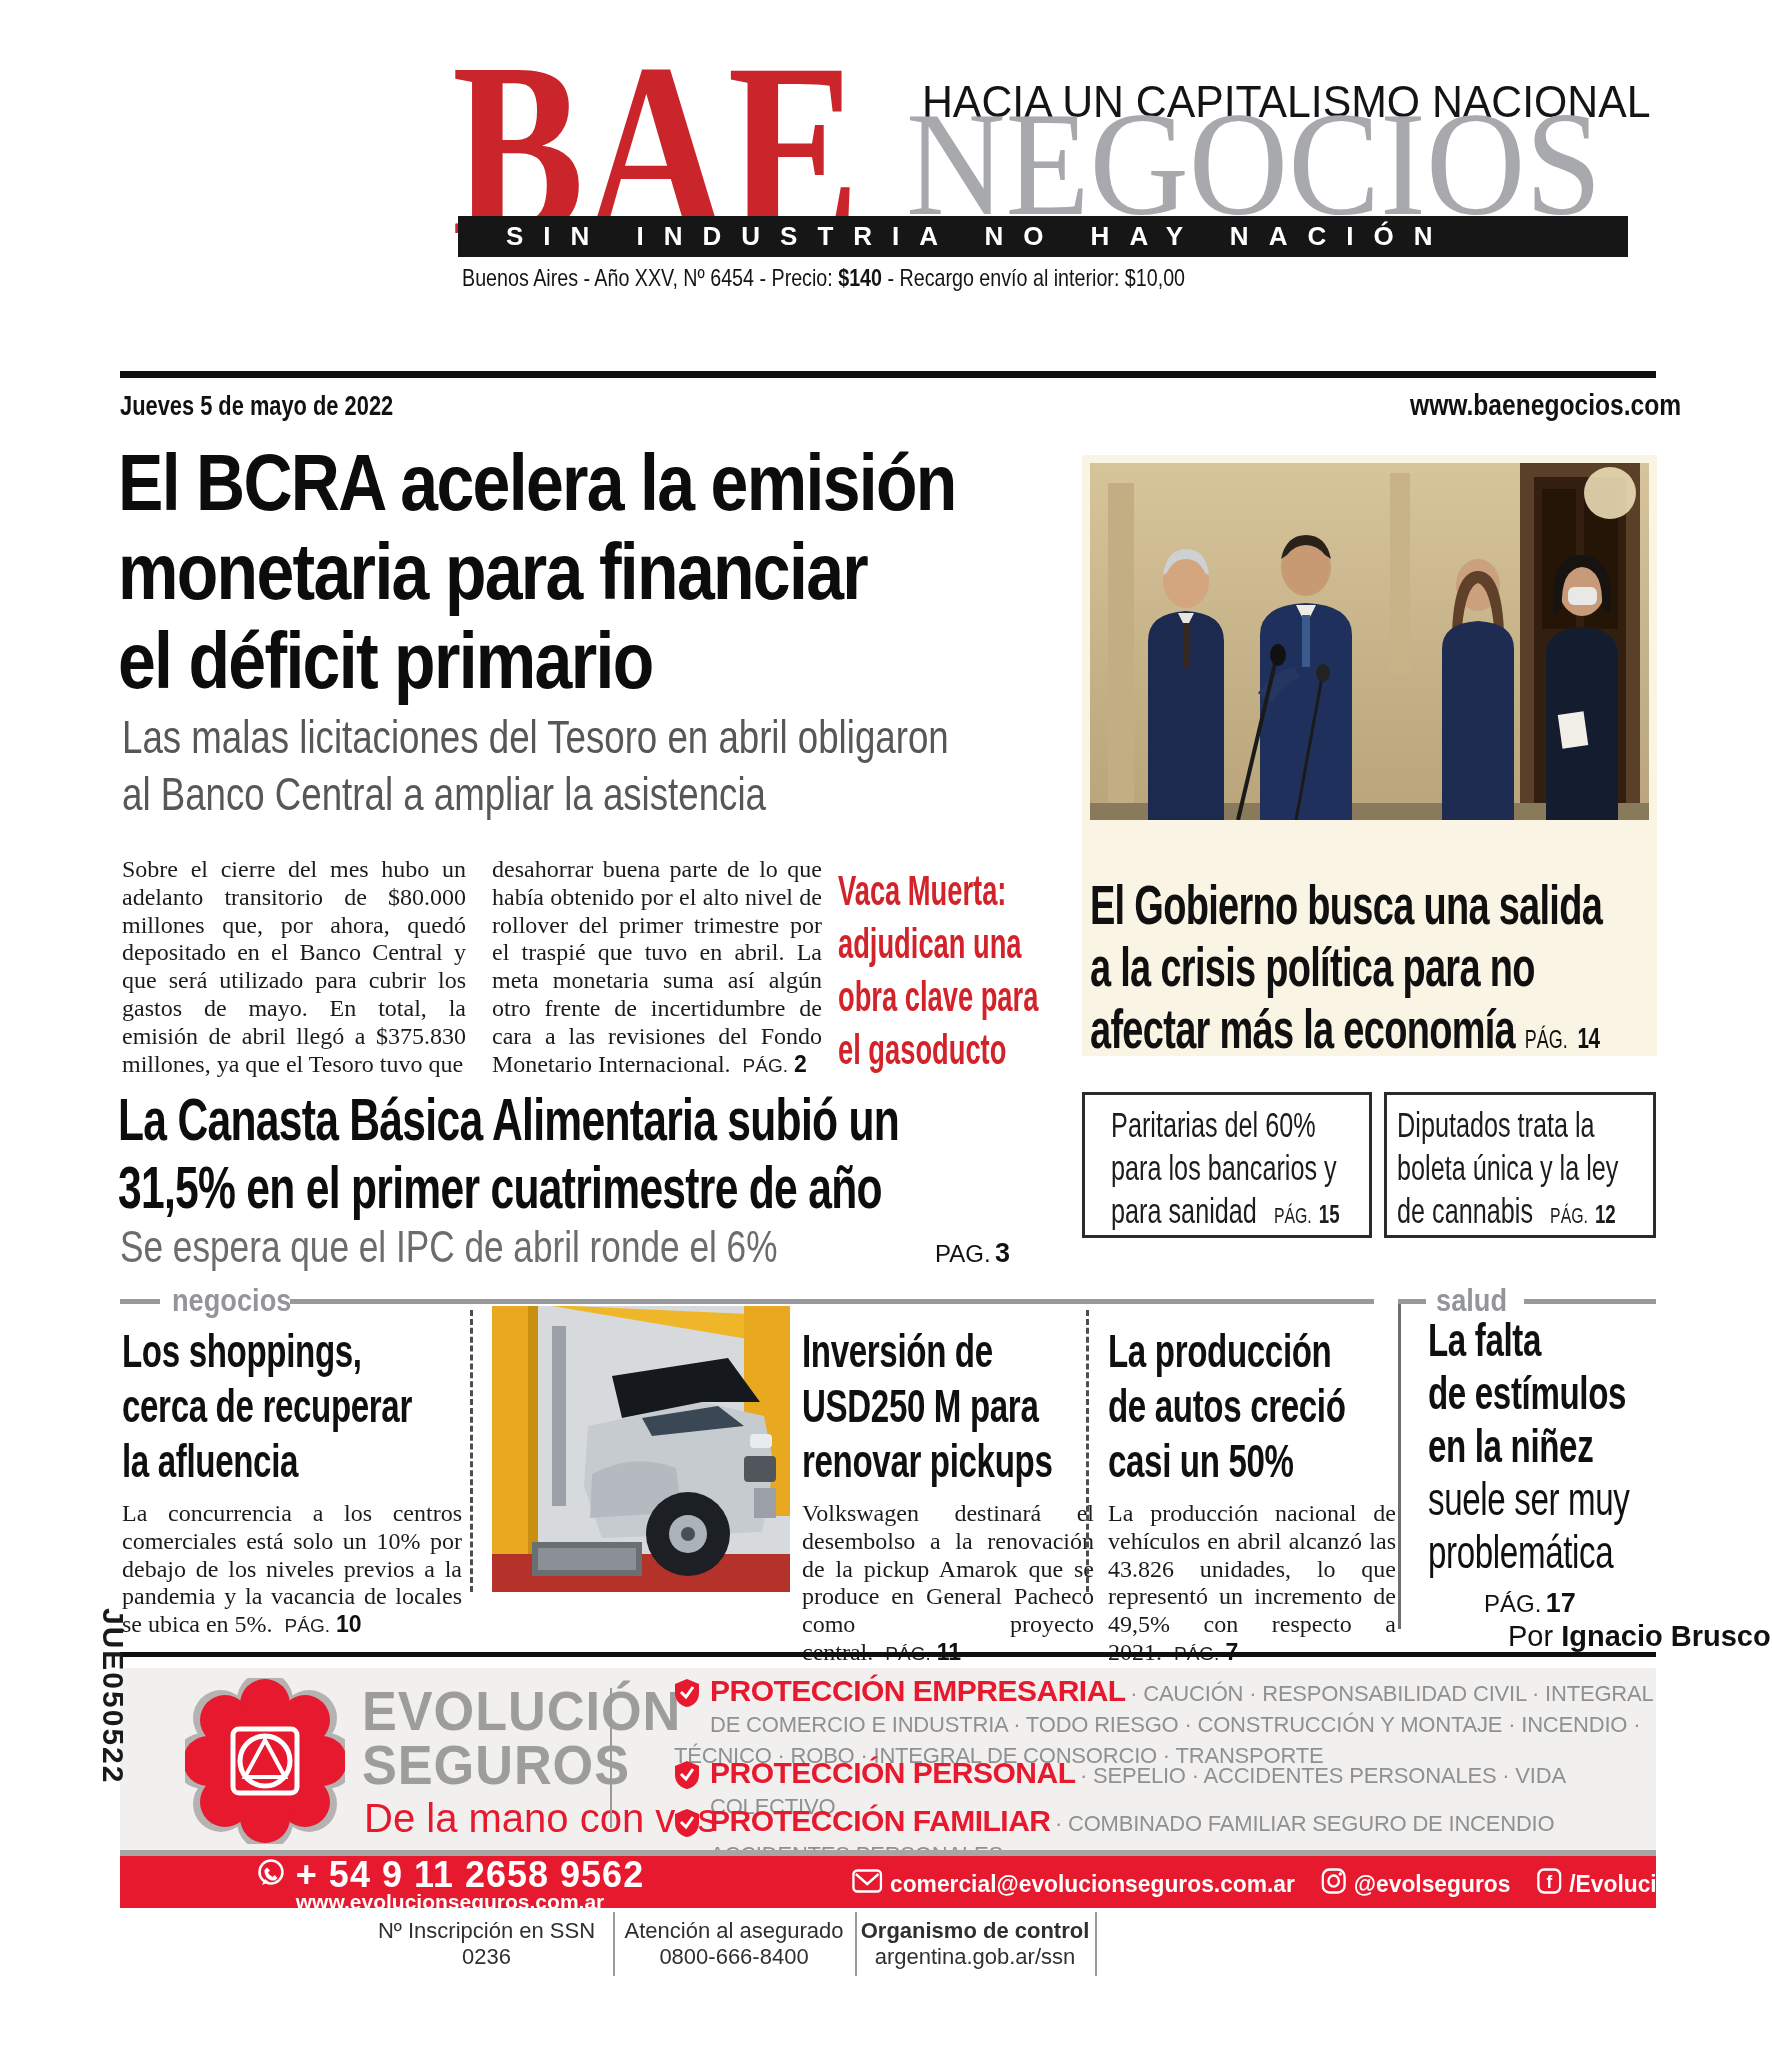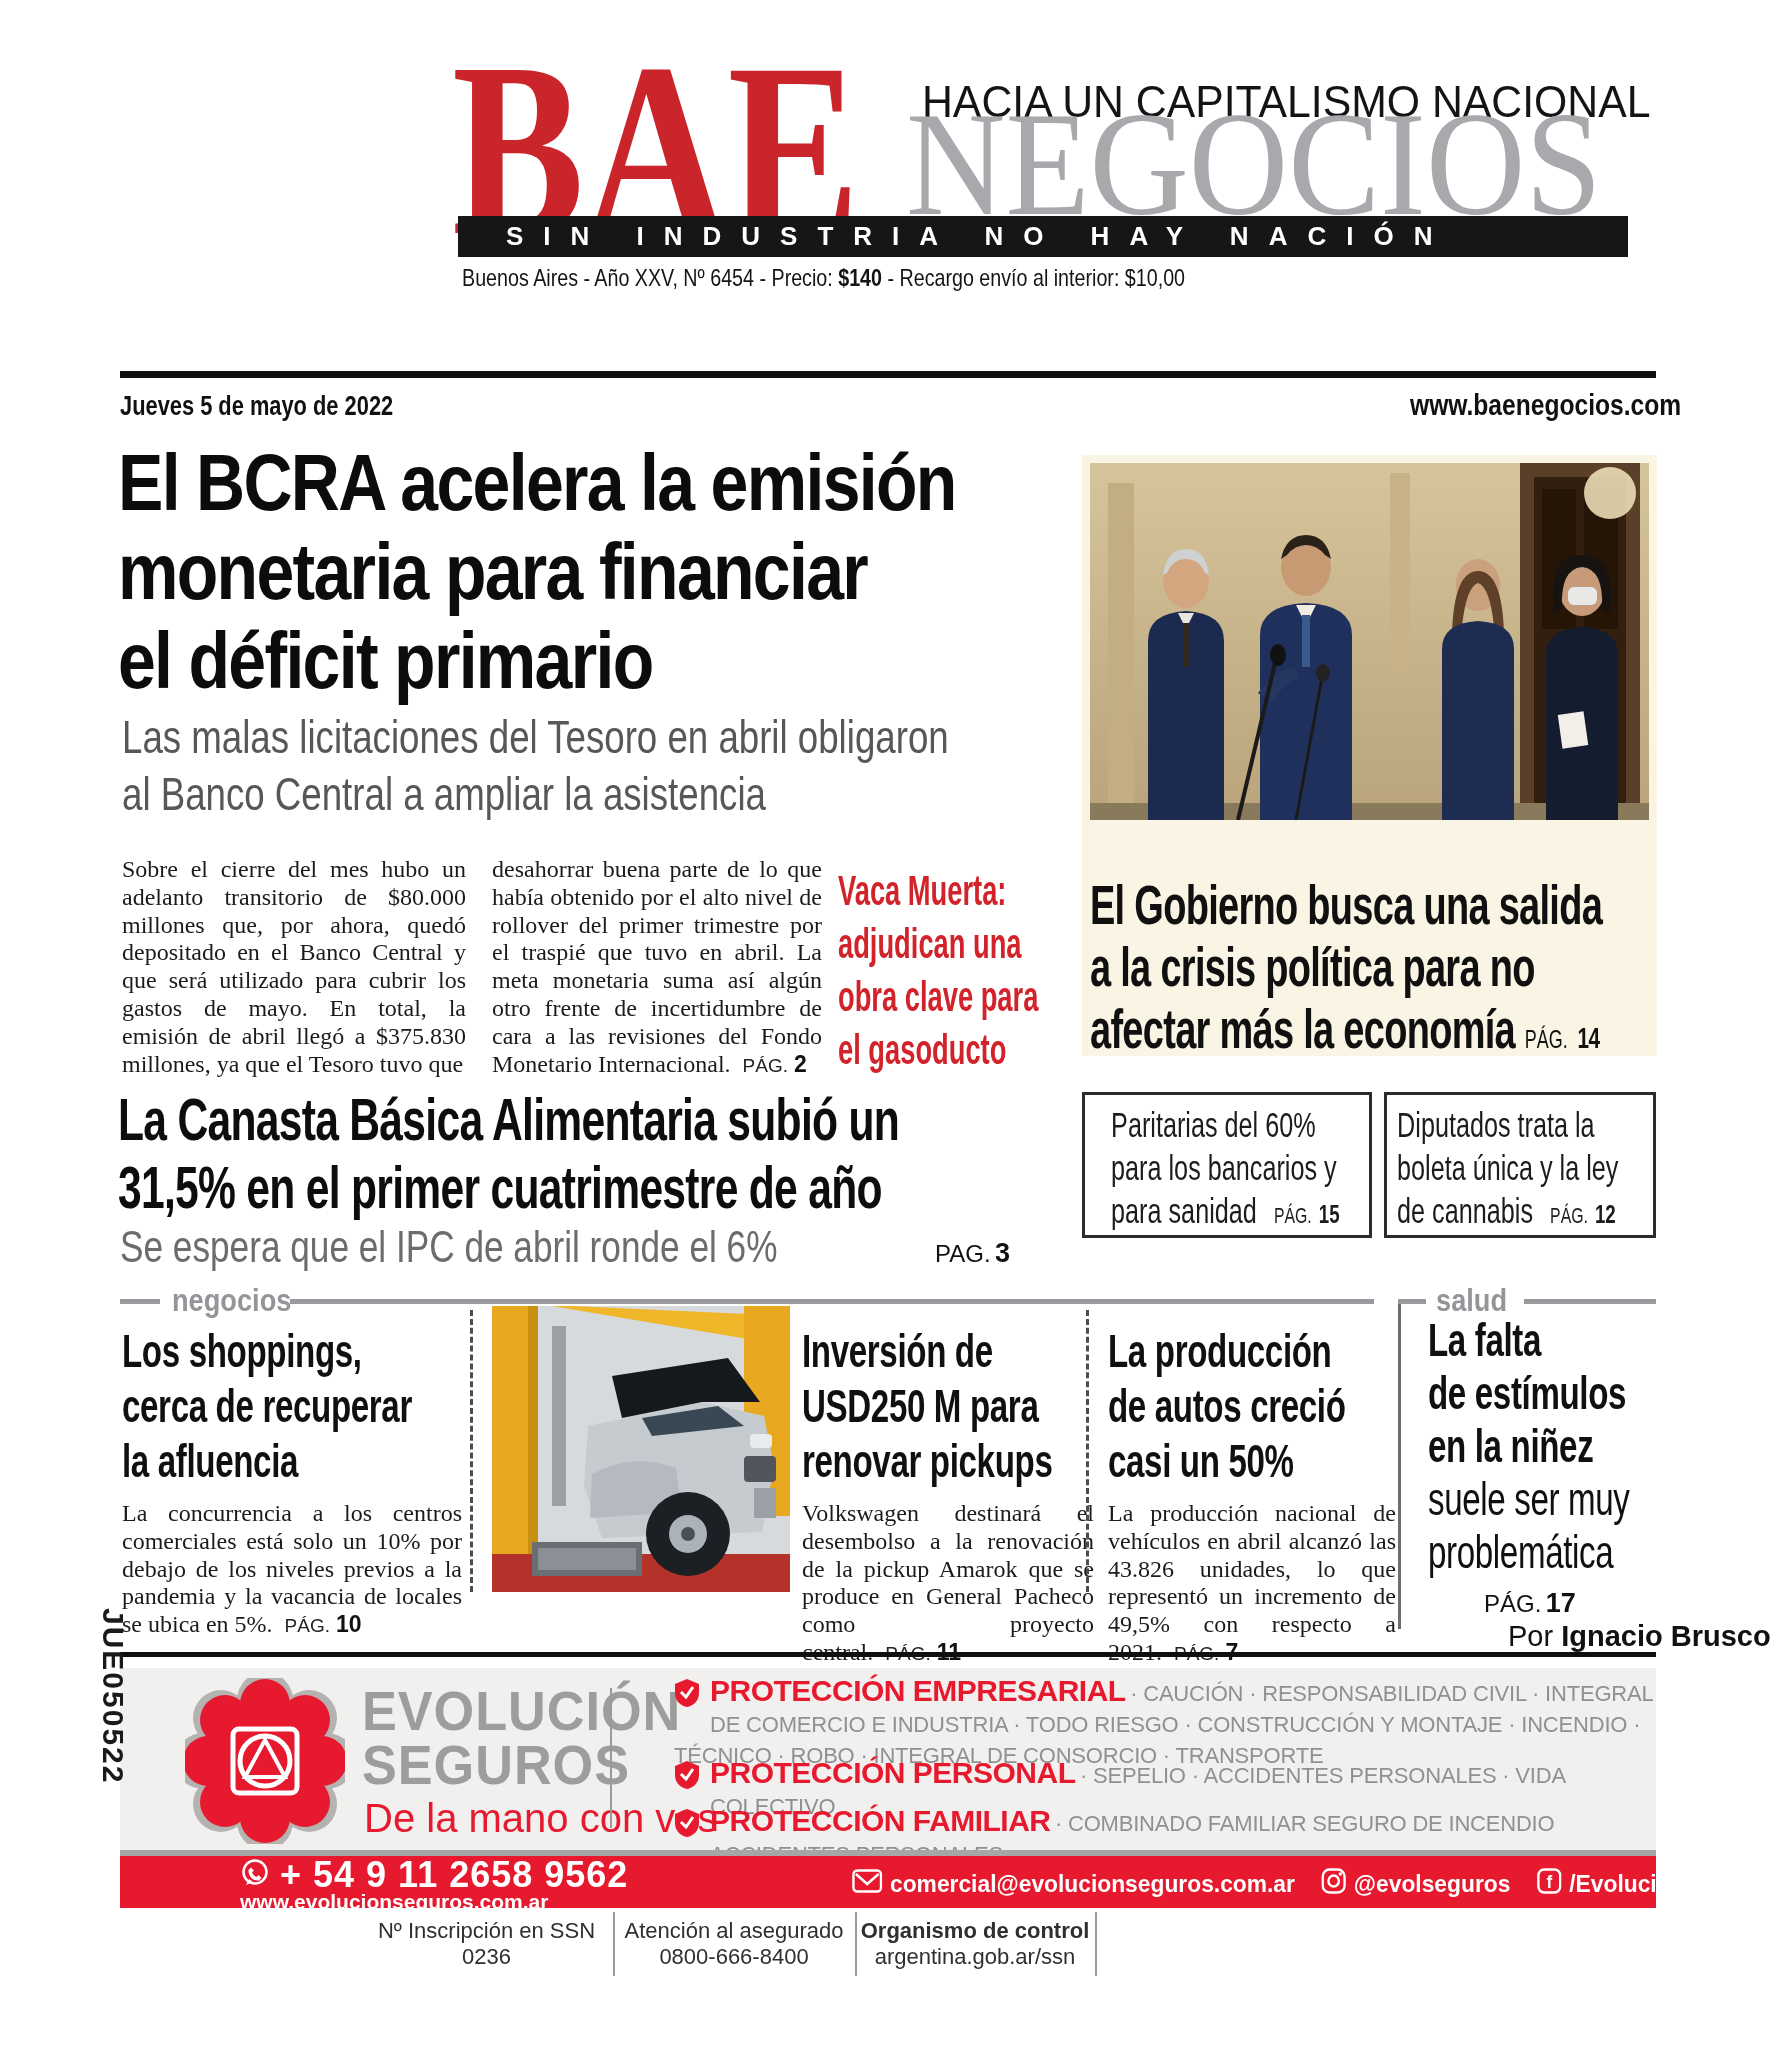--- a/index.html
+++ b/index.html
@@ -113,21 +113,21 @@
   #prot1{left:638px;top:1676px;}
   #prot2{left:638px;top:1758px;}
   #prot3{left:638px;top:1806px;}
   .prot .shield{float:left;margin:2px 10px 0 0;}
   .prot .pt{color:#e6192e;font-weight:bold;font-size:30px;letter-spacing:-0.5px;}
   .prot .pi{color:#8e9092;font-size:22px;letter-spacing:-0.2px;}
   .prot .ptext{display:block;line-height:29px;}
   #ad-grayline{left:120px;top:1850px;width:1536px;height:6px;background:#a8a6a4;}
   #ad-redbar{left:120px;top:1856px;width:1536px;height:52px;background:#e6192e;}
   #ad-phone{left:240px;top:1858px;width:420px;display:flex;flex-direction:column;
-            color:#fff;}
+            align-items:center;color:#fff;}
   #ad-phone .ph{font-size:36px;font-weight:bold;letter-spacing:1px;line-height:32px;
                 display:flex;align-items:center;gap:10px;}
   #ad-phone .pw{font-size:21px;font-weight:bold;line-height:20px;}
   #ad-contacts{left:852px;top:1868px;display:flex;gap:28px;align-items:center;color:#fff;
                font-weight:bold;font-size:24px;transform:scaleX(0.95);}
   #ad-contacts .ic{display:inline-flex;align-items:center;gap:8px;}
 
   
   #foot{left:120px;top:1908px;width:1536px;height:76px;background:#fff;}
   .fc{position:absolute;top:10px;font-size:22px;line-height:26px;text-align:center;color:#2f2f2f;}

